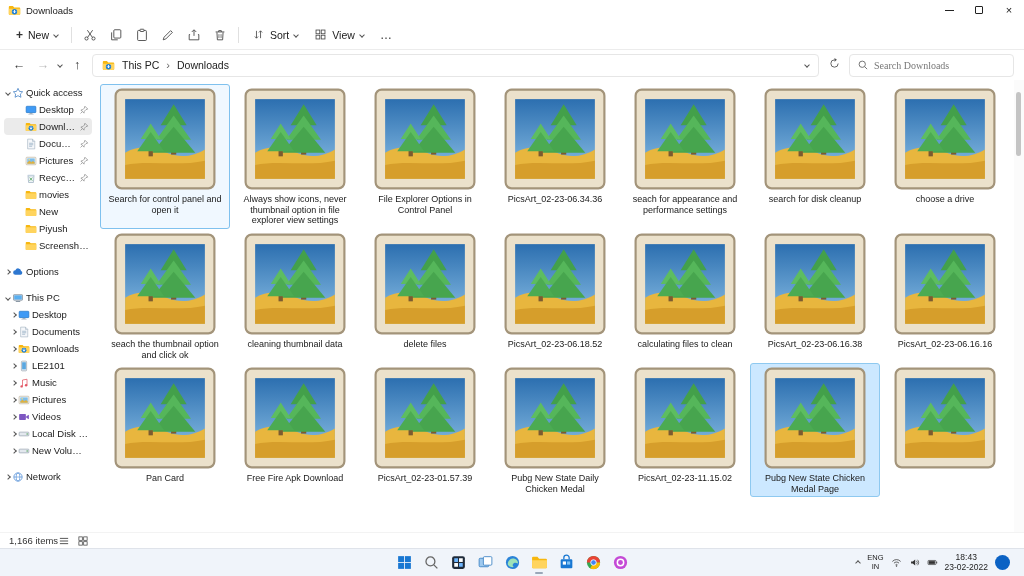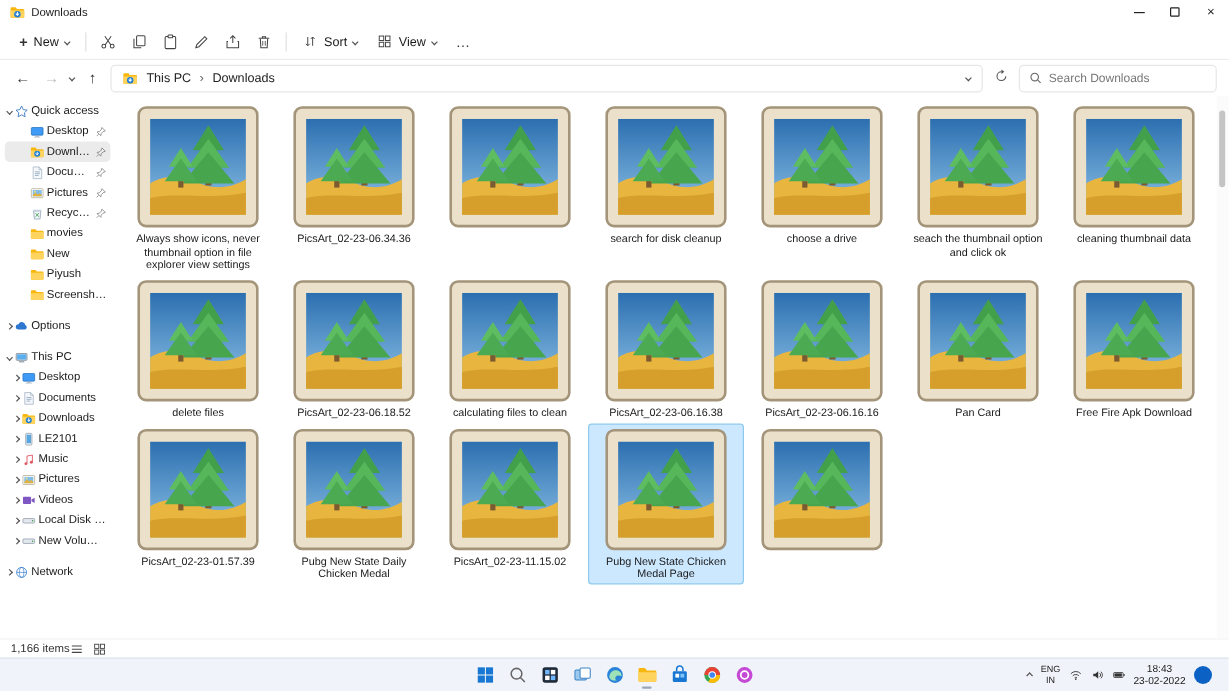--- a/index.html
+++ b/index.html
@@ -31,21 +31,21 @@
 .chsp{width:7px;flex-shrink:0;display:inline-block;}
 
 .navbar{height:30px;display:flex;align-items:center;gap:6px;padding:0 10px;flex-shrink:0;}
 .nbtn{font-size:12.5px;color:#333;width:18px;text-align:center;}
 .nbtn.dis{color:#bbb;}
 .addressbar{flex:1;height:23px;border:1px solid #e6e6e6;border-radius:4px;display:flex;align-items:center;gap:7px;padding:0 9px;font-size:10.5px;background:#fff;}
 .crumb{color:#222;white-space:nowrap;}
 .crumb-sep{color:#666;font-size:11px;}
 .ab-spacer{flex:1;}
 .searchbox{width:165px;height:23px;border:1px solid #e6e6e6;border-radius:4px;display:flex;align-items:center;gap:5px;padding:0 7px;background:#fff;}
-.searchbox input{flex:1;border:0;outline:0;font-size:10px;font-family:Liberation Sans, sans-serif;background:transparent;color:#222;min-width:0;}
+.searchbox input{flex:1;border:0;outline:0;font-size:10px;font-family:Liberation Serif, serif;background:transparent;color:#222;min-width:0;}
 .searchbox input::placeholder{color:#777;}
 
 .main{flex:1;display:flex;min-height:0;}
 .sidebar{width:94px;flex-shrink:0;padding:4px 0 0 2px;font-size:9.5px;overflow:hidden;}
 .srow{display:flex;align-items:center;gap:2px;height:17px;padding:0 3px 0 2px;margin:0 2px;border-radius:4px;white-space:nowrap;}
 .srow.sel{background:#ebebeb;}
 .slabel{overflow:hidden;text-overflow:ellipsis;flex:1;}
 .pin{margin-left:auto;opacity:.8;flex-shrink:0;}
 .ssec{margin-top:9px;}
 .content{flex:1;min-width:0;padding:4px 0 0 6px;overflow:hidden;}
@@ -551,36 +551,49 @@
         <span class="chev right"></span>
         <svg class="ic12">
             <use href="#sym-net"></use>
           </svg>
         <span class="slabel">Network</span>
       </div>
     </aside>
 
     <section class="content">
       <div id="file-grid" class="grid">
+  <div class="file foc">
+    <svg class="thumb">
+              <use href="#sym-thumb"></use>
+            </svg>
+    <div class="caption">Search for control panel and open it</div>
+  </div>
   <div class="file">
     <svg class="thumb">
               <use href="#sym-thumb"></use>
             </svg>
     <div class="caption">Always show icons, never thumbnail option in file explorer view settings windows</div>
   </div>
   <div class="file">
     <svg class="thumb">
               <use href="#sym-thumb"></use>
             </svg>
+    <div class="caption">File Explorer Options in Control Panel</div>
+  </div>
+  <div class="file">
+    <svg class="thumb">
+              <use href="#sym-thumb"></use>
+            </svg>
     <div class="caption">PicsArt_02-23-06.34.36</div>
   </div>
   <div class="file">
     <svg class="thumb">
               <use href="#sym-thumb"></use>
             </svg>
+    <div class="caption">seach for appearance and performance settings</div>
   </div>
   <div class="file">
     <svg class="thumb">
               <use href="#sym-thumb"></use>
             </svg>
     <div class="caption">search for disk cleanup</div>
   </div>
   <div class="file">
     <svg class="thumb">
               <use href="#sym-thumb"></use>

